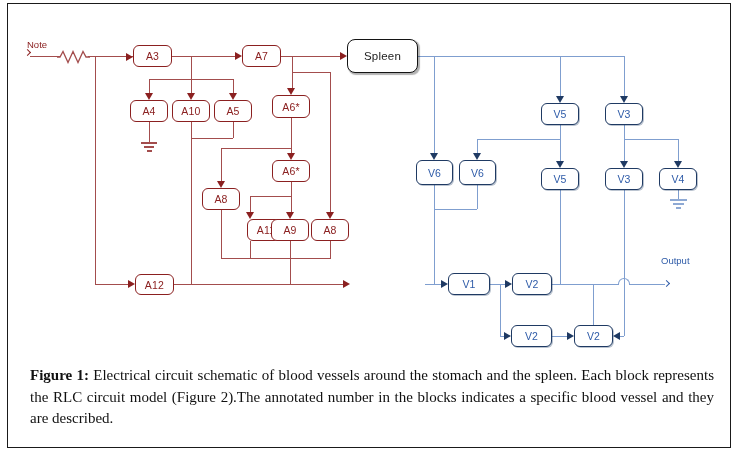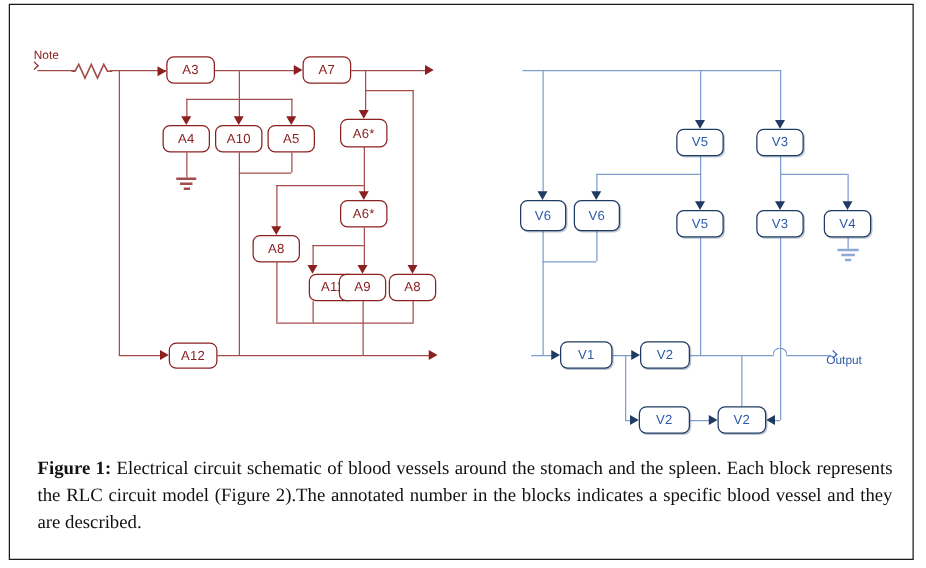--- a/index.html
+++ b/index.html
@@ -31,21 +31,21 @@
   #caption p{margin:0;}
 </style>
 </head>
 <body>
 
 <div id="canvas">
   <div id="frame"></div>
 
   <div class="lbl" style="left:27px;top:39px;color:#8b2020;">Note</div>
   <div class="chev" style="left:25px;top:50px;color:#8b2020;border-color:#8b2020;"></div>
-  <div class="lbl" style="left:661px;top:255px;color:#2e5ba8;margin-top:28px;">Output</div>
+  <div class="lbl" style="left:661px;top:255px;color:#2e5ba8;">Output</div>
   <div class="chev" style="left:664px;top:281px;border-color:#2e5ba8;"></div>
 
   <svg style="position:absolute;left:57px;top:50px;" width="33" height="14">
     <polyline points="0,7 3,7 6,1.5 11,12.5 16,1.5 21,12.5 26,1.5 29,7 33,7" fill="none" stroke="#a34d4d" stroke-width="1.3"></polyline>
   </svg>
 
   <div id="wires">
       <div class="ln r" style="left: 30px; top: 56px; width: 30px; height: 1px;"></div>
       <div class="ln r" style="left: 88px; top: 56px; width: 45px; height: 1px;"></div>
       <div class="ln r" style="left: 95px; top: 56px; width: 1px; height: 228px;"></div>
@@ -149,20 +149,21 @@
   <div class="blk artery" style="left:172px;top:100px;width:38px;height:22px;">A10</div>
   <div class="blk artery" style="left:214px;top:100px;width:38px;height:22px;">A5</div>
   <div class="blk artery" style="left:272px;top:95px;width:38px;height:23px;">A6*</div>
   <div class="blk artery" style="left:272px;top:160px;width:38px;height:22px;">A6*</div>
   <div class="blk artery" style="left:202px;top:188px;width:38px;height:22px;">A8</div>
   <div class="blk artery" style="left:231px;top:219px;width:38px;height:22px;margin-left:16px;">A11</div>
   <div class="blk artery" style="left:271px;top:219px;width:38px;height:22px;">A9</div>
   <div class="blk artery" style="left:311px;top:219px;width:38px;height:22px;">A8</div>
   <div class="blk artery" style="left:135px;top:274px;width:39px;height:21px;">A12</div>
 
+  <div class="blk organ" style="left:347px;top:39px;width:71px;height:34px;">Spleen</div>
 
   <div class="blk vein" style="left:416px;top:160px;width:37px;height:25px;">V6</div>
   <div class="blk vein" style="left:459px;top:160px;width:37px;height:25px;">V6</div>
   <div class="blk vein" style="left:541px;top:103px;width:38px;height:22px;">V5</div>
   <div class="blk vein" style="left:541px;top:168px;width:38px;height:22px;">V5</div>
   <div class="blk vein" style="left:605px;top:103px;width:38px;height:22px;">V3</div>
   <div class="blk vein" style="left:605px;top:168px;width:38px;height:22px;">V3</div>
   <div class="blk vein" style="left:659px;top:168px;width:38px;height:22px;">V4</div>
   <div class="blk vein" style="left:448px;top:273px;width:42px;height:22px;">V1</div>
   <div class="blk vein" style="left:512px;top:273px;width:40px;height:22px;">V2</div>

